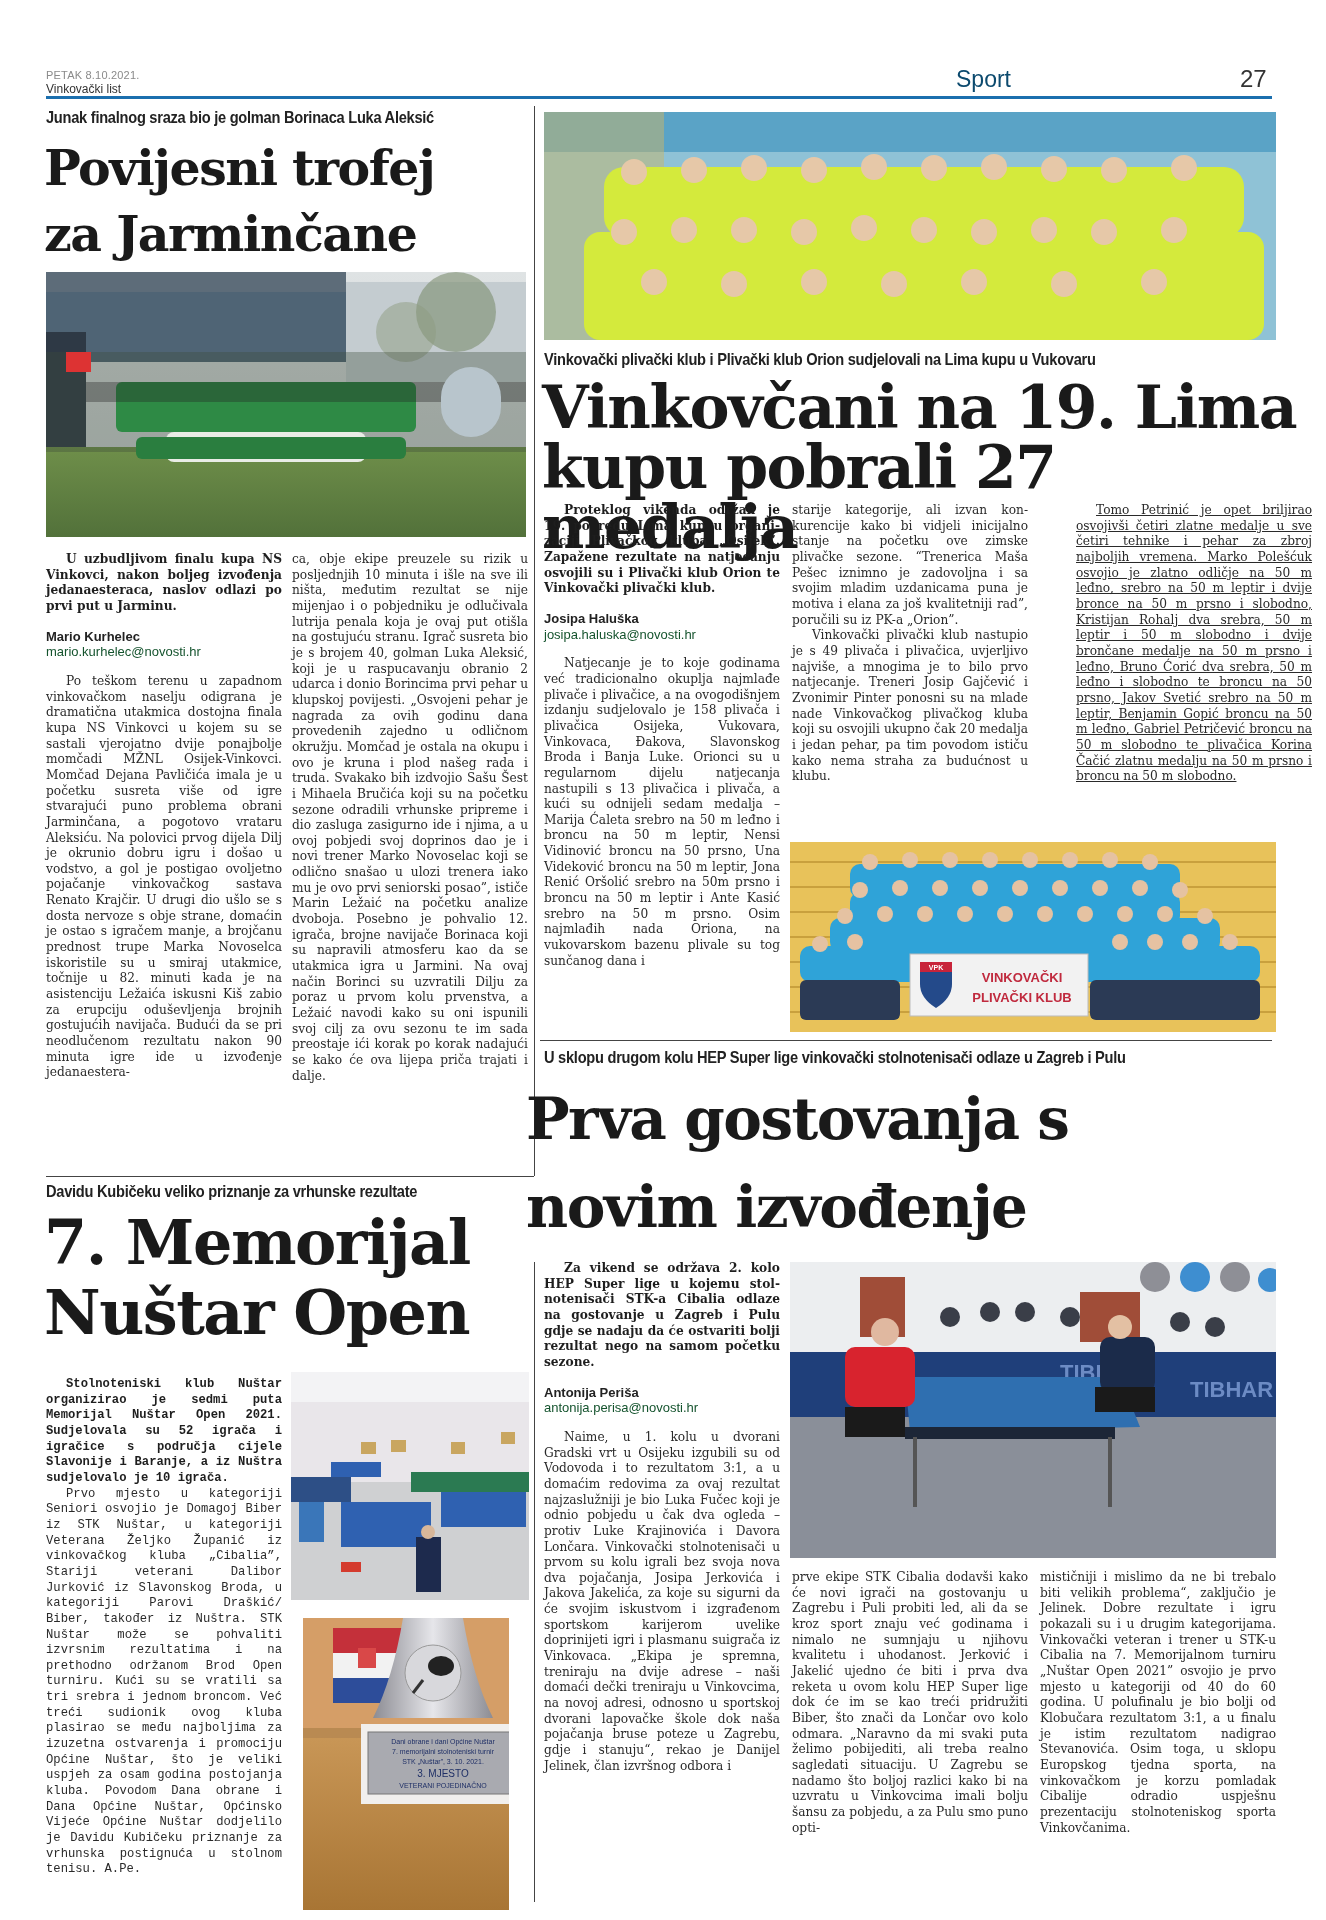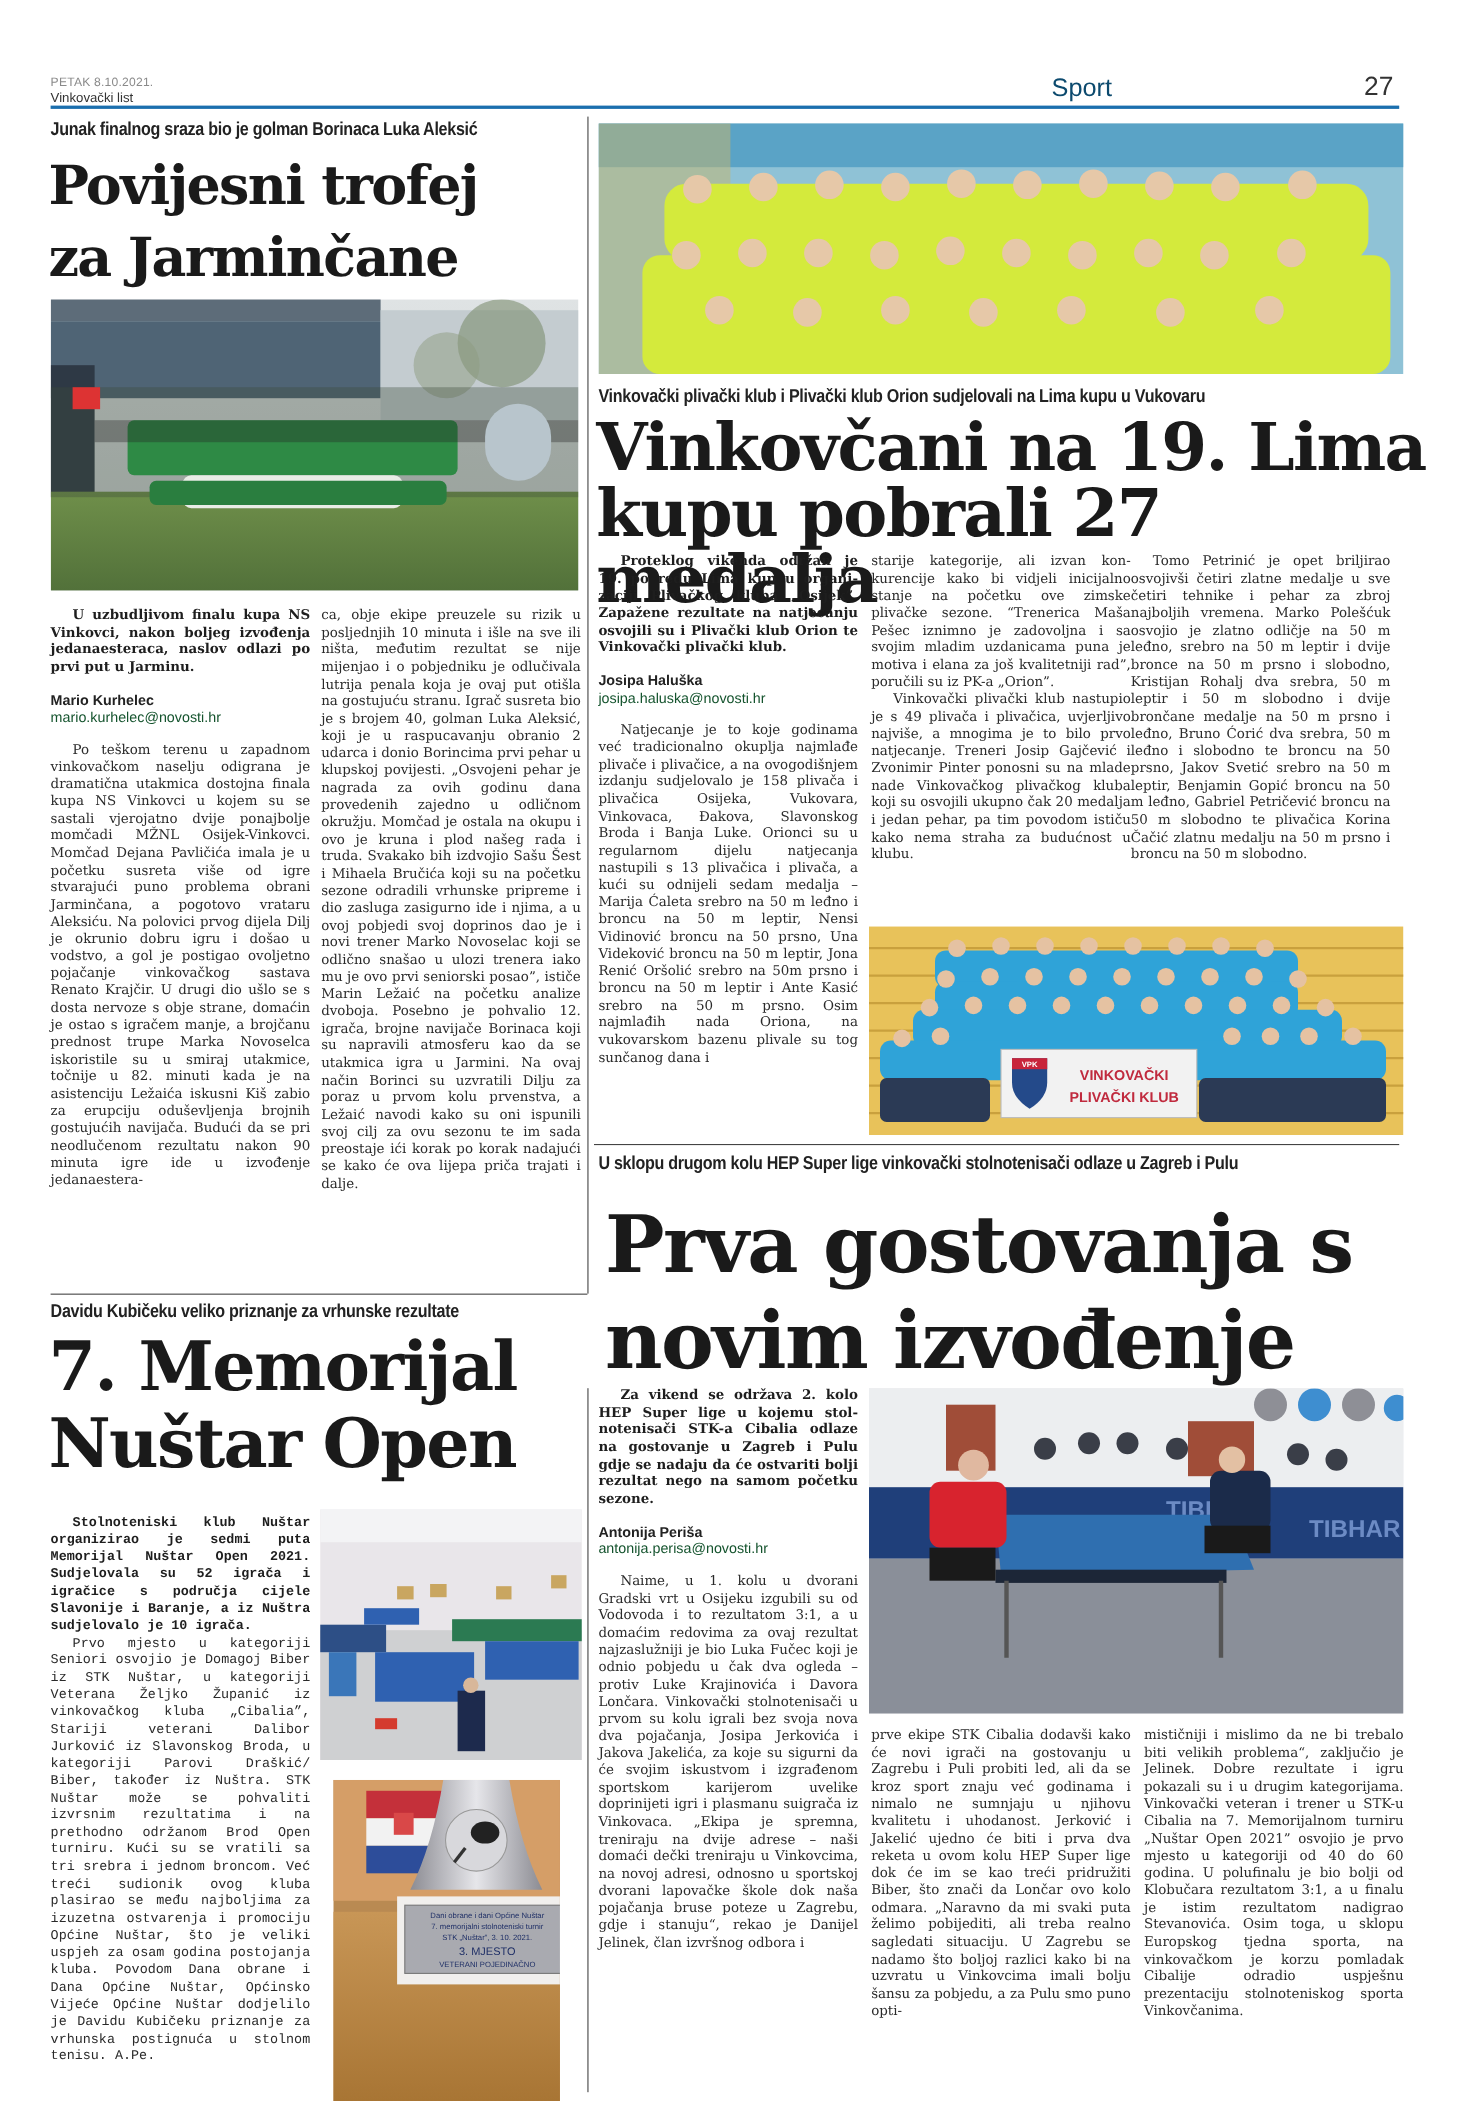--- a/index.html
+++ b/index.html
@@ -149,21 +149,21 @@
   <div class="abs col" style="left:544px; top:503px; width:236px;">
     <p class="lead">Proteklog vikenda održan je 19. po redu Lima kup u organi­zaciji Plivačkog kluba „Osijek”. Zapažene rezultate na natjeca­nju osvojili su i Plivački klub Orion te Vinkovački plivački klub.</p>
     <div class="byline-name">Josipa Haluška</div>
     <div class="byline-mail">josipa.haluska@novosti.hr</div>
     <p>Natjecanje je to koje godinama već tradicionalno okuplja najmlađe plivače i plivačice, a na ovogodišnjem izdanju sudjelovalo je 158 plivača i plivačica Osijeka, Vukovara, Vinkovaca, Đakova, Slavonskog Broda i Banja Luke. Orionci su u regularnom dijelu natjecanja nastupili s 13 plivačica i plivača, a kući su odnijeli sedam medalja – Marija Ćaleta srebro na 50 m leđno i broncu na 50 m leptir, Nensi Vidinović broncu na 50 prsno, Una Videković broncu na 50 m leptir, Jona Renić Oršolić srebro na 50m prsno i broncu na 50 m leptir i Ante Kasić srebro na 50 m prsno. Osim najmlađih nada Oriona, na vukovarskom bazenu plivale su tog sunčanog dana i</p>
   </div>
   <div class="abs col" style="left:792px; top:503px; width:236px;">
     <p style="text-indent:0">starije kategorije, ali izvan kon­kurencije kako bi vidjeli inicijal­no stanje na početku ove zimske plivačke sezone. “Trenerica Maša Pešec iznimno je zadovoljna i sa svojim mladim uzdanicama puna je motiva i elana za još kvalitetniji rad”, poručili su iz PK-a „Orion”.</p>
     <p>Vinkovački plivački klub nastupio je s 49 plivača i plivačica, uvjerljivo najviše, a mnogima je to bilo prvo natjecanje. Treneri Josip Gajčević i Zvonimir Pinter ponosni su na mlade nade Vin­kovačkog plivačkog kluba koji su osvojili ukupno čak 20 medalja i jedan pehar, pa tim povodom ističu kako nema straha za budućnost u klubu.</p>
   </div>
-  <div class="abs col" style="left:1028px; top:503px; width:236px;">
+  <div class="abs col" style="left:1076px; top:503px; width:236px;text-decoration:underline;">
     <p>Tomo Petrinić je opet briljirao osvojivši četiri zlatne medalje u sve četiri tehnike i pehar za zbroj najboljih vremena. Marko Polešćuk osvojio je zlatno odličje na 50 m leđno, srebro na 50 m leptir i dvije bronce na 50 m prsno i slobodno, Kristijan Rohalj dva srebra, 50 m leptir i 50 m slobodno i dvije brončane medalje na 50 m prsno i leđno, Bruno Ćorić dva srebra, 50 m leđno i slobodno te broncu na 50 prsno, Jakov Svetić srebro na 50 m leptir, Benjamin Gopić broncu na 50 m leđno, Gabriel Petričević broncu na 50 m slobodno te plivačica Korina Čačić zlatnu medalju na 50 m prsno i broncu na 50 m slobodno.</p>
   </div>
 
   <div class="abs photo" style="left:790px; top:842px; width:486px; height:190px;">
     <svg width="486" height="190" viewBox="0 0 486 190">
       <rect width="486" height="190" fill="#e8c25a"></rect>
       <g stroke="#c9a03d" stroke-width="2">
         <line x1="0" y1="20" x2="486" y2="20"></line>
           <line x1="0" y1="45" x2="486" y2="45"></line>
         <line x1="0" y1="70" x2="486" y2="70"></line>
@@ -292,21 +292,21 @@
       <text x="140" y="136" font-family="Liberation Sans, sans-serif" font-size="7" fill="#1f2f66" text-anchor="middle">7. memorijalni stolnoteniski turnir</text>
       <text x="140" y="146" font-family="Liberation Sans, sans-serif" font-size="7" fill="#1f2f66" text-anchor="middle">STK „Nuštar”, 3. 10. 2021.</text>
       <text x="140" y="159" font-family="Liberation Sans, sans-serif" font-size="10" fill="#1f2f66" text-anchor="middle">3. MJESTO</text>
       <text x="140" y="170" font-family="Liberation Sans, sans-serif" font-size="7" fill="#1f2f66" text-anchor="middle">VETERANI POJEDINAČNO</text>
     </svg>
   </div>
 </section>
 
 <section>
   <div class="abs kicker" style="left:544px; top:1048px;">U sklopu drugom kolu HEP Super lige vinkovački stolnotenisači odlaze u Zagreb i Pulu</div>
-  <div class="abs headline" style="left:550px; top:1075px; font-size:72px; line-height:88px;margin-top:12px;">
+  <div class="abs headline" style="left:526px; top:1075px; font-size:58px; line-height:88px;">
     <div>Prva gostovanja s</div>
     <div>novim izvođenje</div>
   </div>
 
   <div class="abs col" style="left:544px; top:1261px; width:236px;">
     <p class="lead">Za vikend se održava 2. kolo HEP Super lige u kojemu stol­notenisači STK-a Cibalia odlaze na gostovanje u Zagreb i Pulu gdje se nadaju da će ostvariti bolji rezultat nego na samom početku sezone.</p>
     <div class="byline-name">Antonija Periša</div>
     <div class="byline-mail">antonija.perisa@novosti.hr</div>
     <p>Naime, u 1. kolu u dvorani Gradski vrt u Osijeku izgubili su od Vodovoda i to rezultatom 3:1, a u domaćim redovima za ovaj rezultat najzaslužniji je bio Luka Fučec koji je odnio pobjedu u čak dva ogleda – protiv Luke Kraji­novića i Davora Lončara. Vin­kovački stolnotenisači u prvom su kolu igrali bez svoja nova dva pojačanja, Josipa Jerkovića i Jakova Jakelića, za koje su sigurni da će svojim iskustvom i izgra­đenom sportskom karijerom uvelike doprinijeti igri i plasmanu suigrača iz Vinkovaca. „Ekipa je spremna, treniraju na dvije adrese – naši domaći dečki treniraju u Vinkovcima, na novoj adresi, odnosno u sportskoj dvorani lapovačke škole dok naša pojačanja bruse poteze u Zagrebu, gdje i stanuju“, rekao je Danijel Jelinek, član izvršnog odbora i</p>
   </div>

